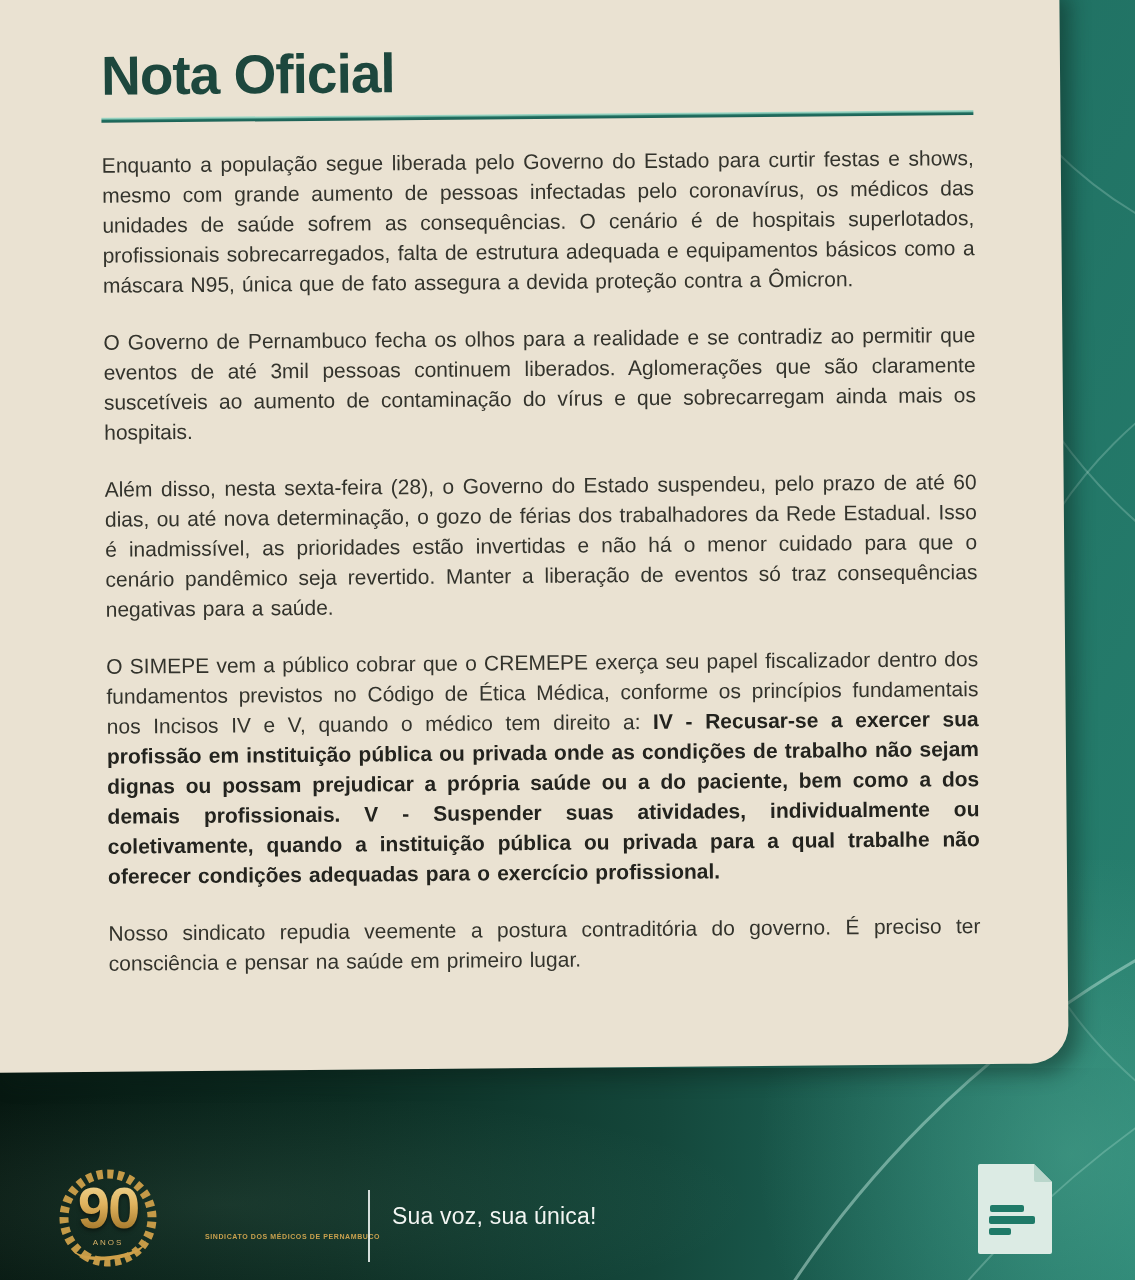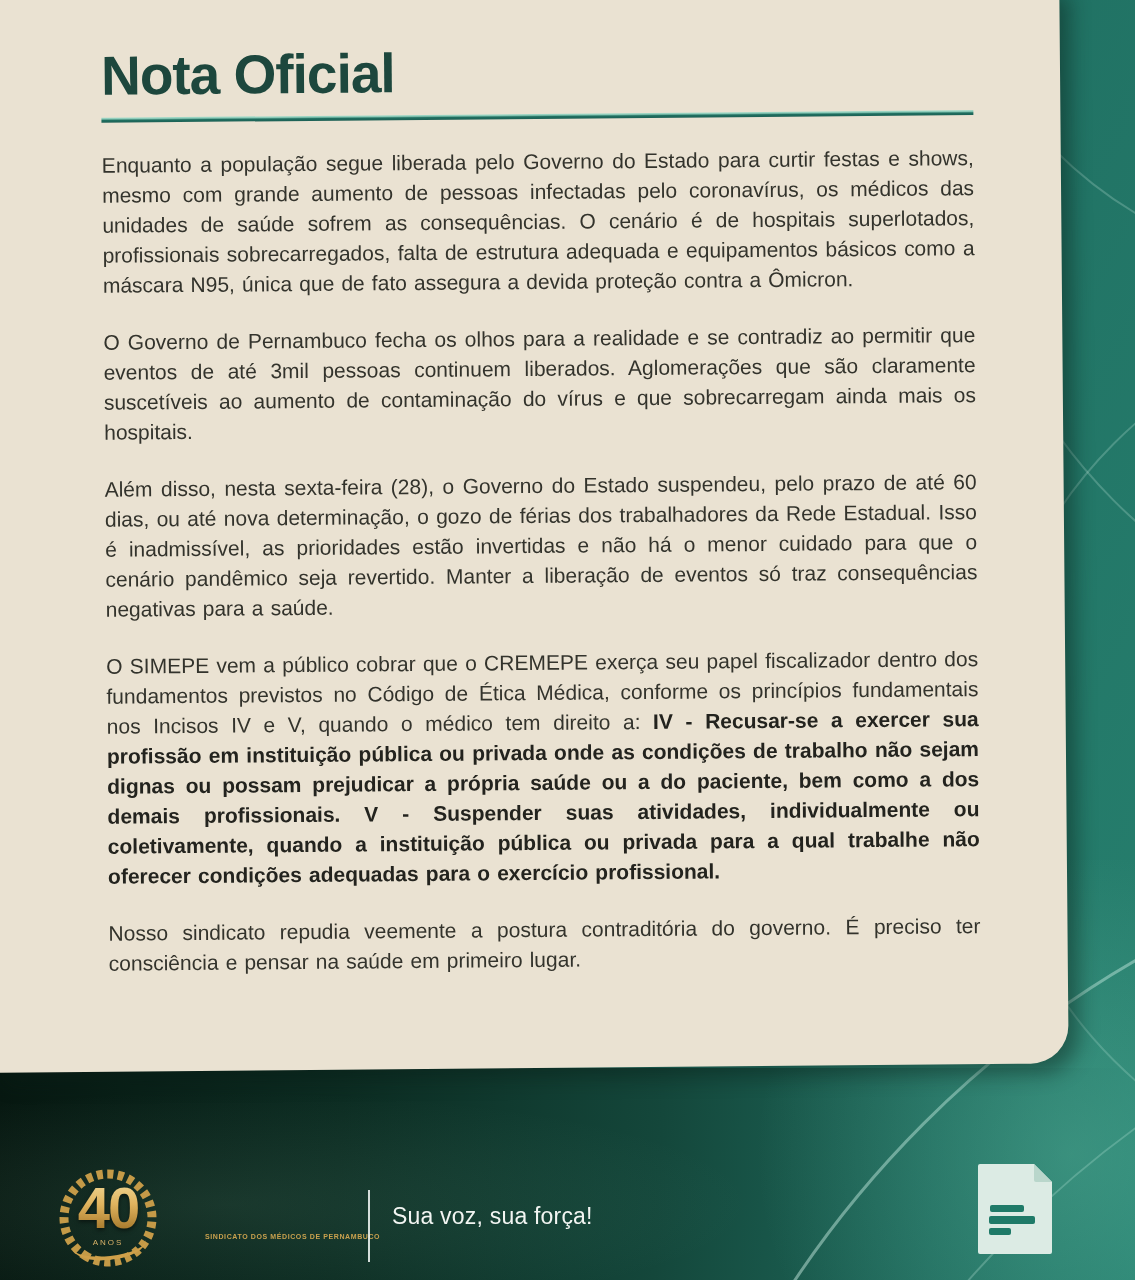--- a/index.html
+++ b/index.html
@@ -112,28 +112,28 @@
         <p><span>O SIMEPE vem a público cobrar que o CREMEPE exerça seu papel fiscalizador dentro dos fundamentos previstos no Código de Ética Médica, conforme os princípios fundamentais nos Incisos IV e V, quando o médico tem direito a: </span><strong>IV - Recusar-se a exercer sua profissão em instituição pública ou privada onde as condições de trabalho não sejam dignas ou possam prejudicar a própria saúde ou a do paciente, bem como a dos demais profissionais. V - Suspender suas atividades, individualmente ou coletivamente, quando a instituição pública ou privada para a qual trabalhe não oferecer condições adequadas para o exercício profissional.</strong></p>
         <p><span>Nosso sindicato repudia veemente a postura contraditória do governo. É preciso ter consciência e pensar na saúde em primeiro lugar.</span><strong></strong></p>
       </div>
     </div>
   </div>
 
   <div class="emblem">
     <svg width="104" height="104" viewBox="0 0 104 104">
       <circle cx="52" cy="52" r="44" fill="none" stroke="#cfa04a" stroke-width="9" pathLength="100" stroke-dasharray="2.2 1.6" stroke-dashoffset="8" transform="rotate(120 52 52)" opacity="0.95"></circle>
     </svg>
-    <div class="num90">40</div>
+    <div class="num90">90</div>
     <div class="swoosh"></div>
     <div class="anos">ANOS</div>
   </div>
 
   <div class="org-subtitle">SINDICATO DOS MÉDICOS DE PERNAMBUCO</div>
   <div class="footer-divider"></div>
-  <div class="tagline">Sua voz, sua força!</div>
+  <div class="tagline">Sua voz, sua única!</div>
 
   <svg class="doc-icon" width="76" height="90" viewBox="0 0 76 90">
     <path d="M0 2 Q0 0 2 0 L56 0 L74 18 L74 88 Q74 90 72 90 L2 90 Q0 90 0 88 Z" fill="#dcebe4"></path>
     <path d="M56 0 L74 18 L58 18 Q56 18 56 16 Z" fill="#b9d6cb"></path>
     <rect x="12" y="41" width="34" height="7" rx="2" fill="#1f7a68"></rect>
     <rect x="11" y="52" width="46" height="8" rx="2" fill="#1f7a68"></rect>
     <rect x="11" y="64" width="22" height="7" rx="2" fill="#1f7a68"></rect>
   </svg>
 
 </div>

